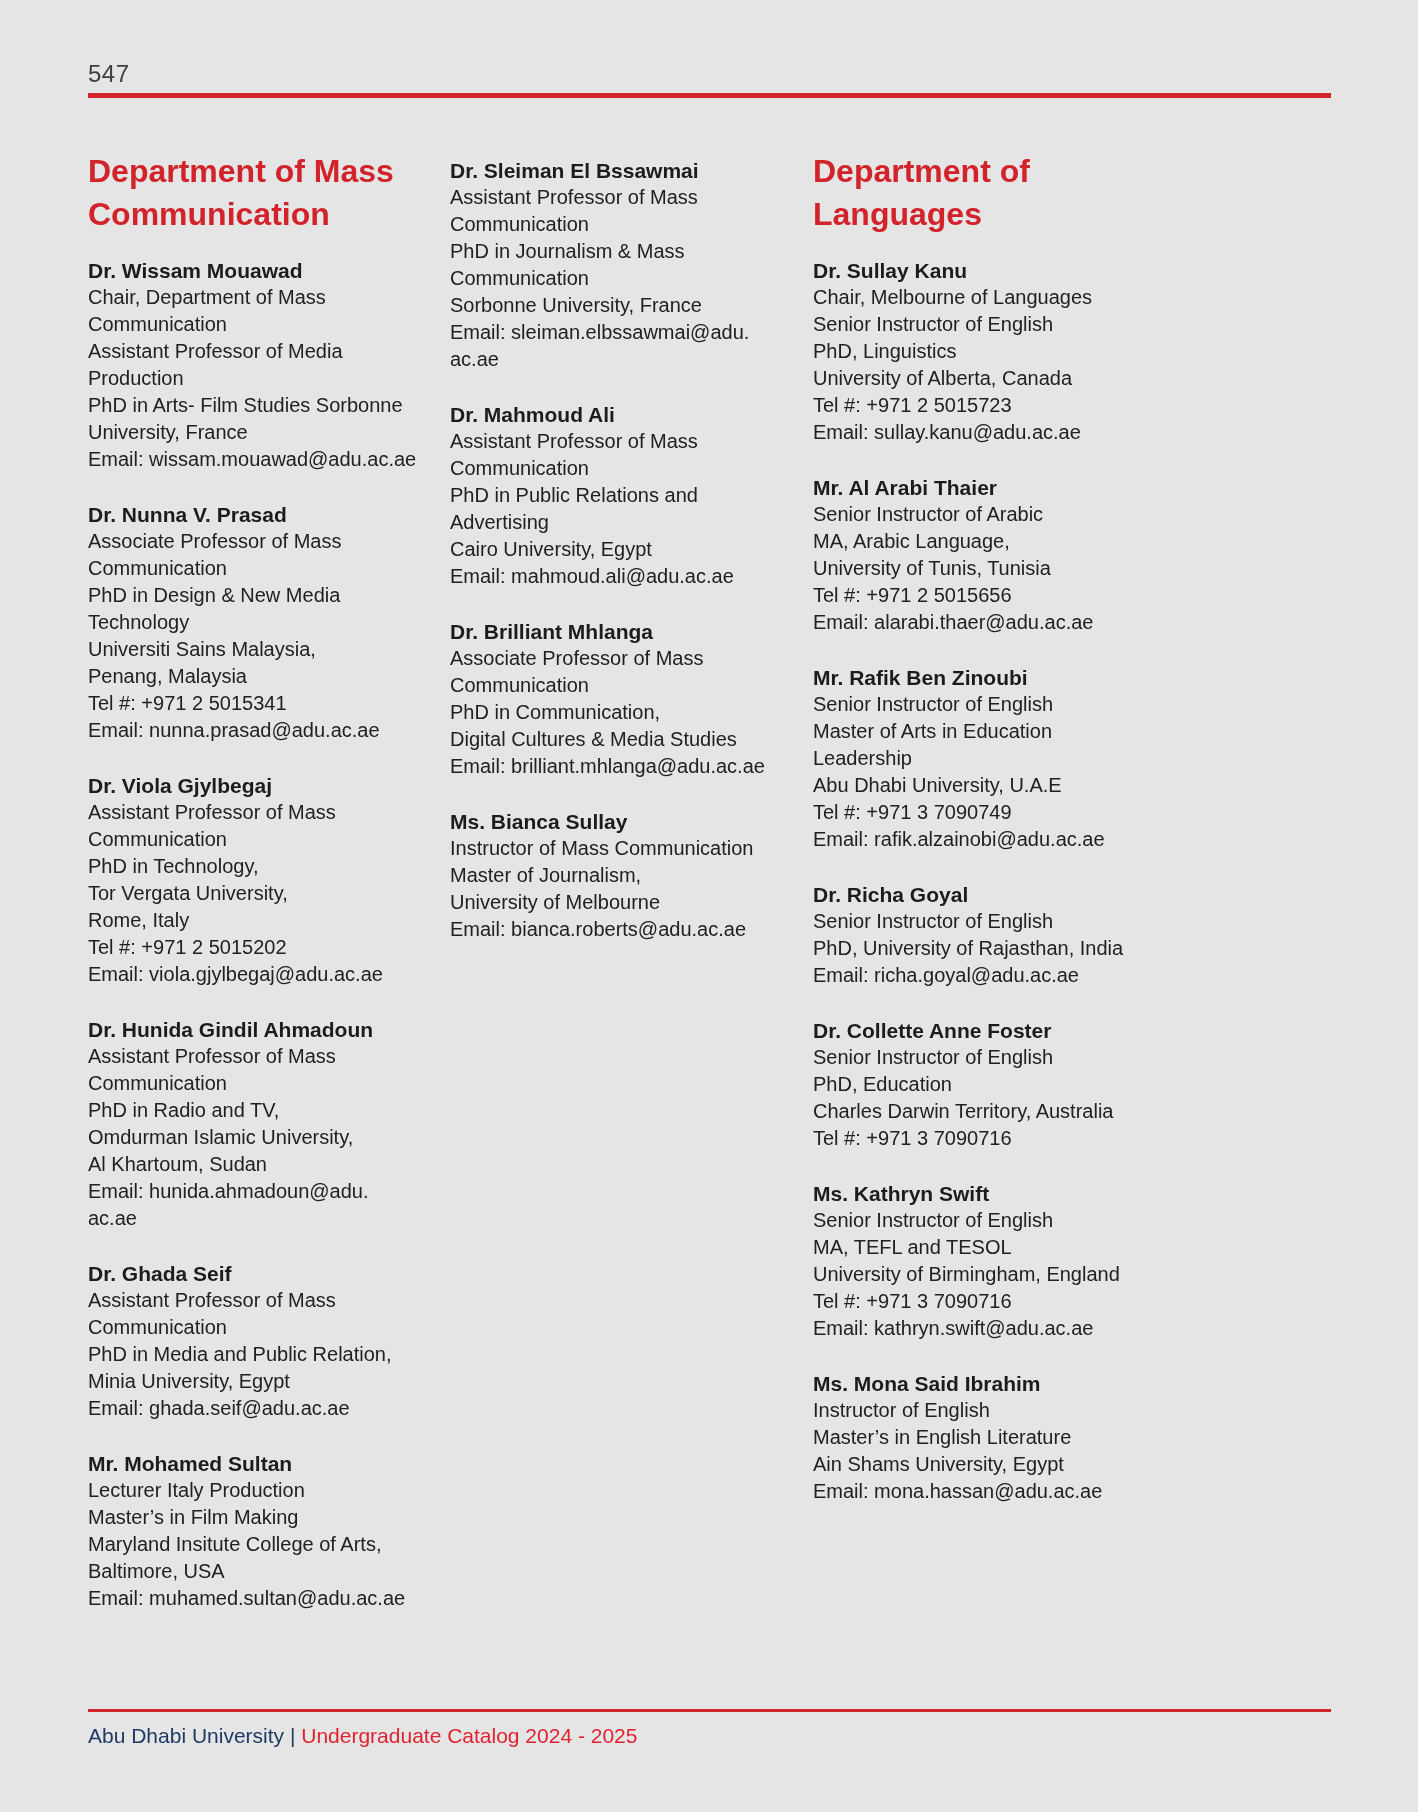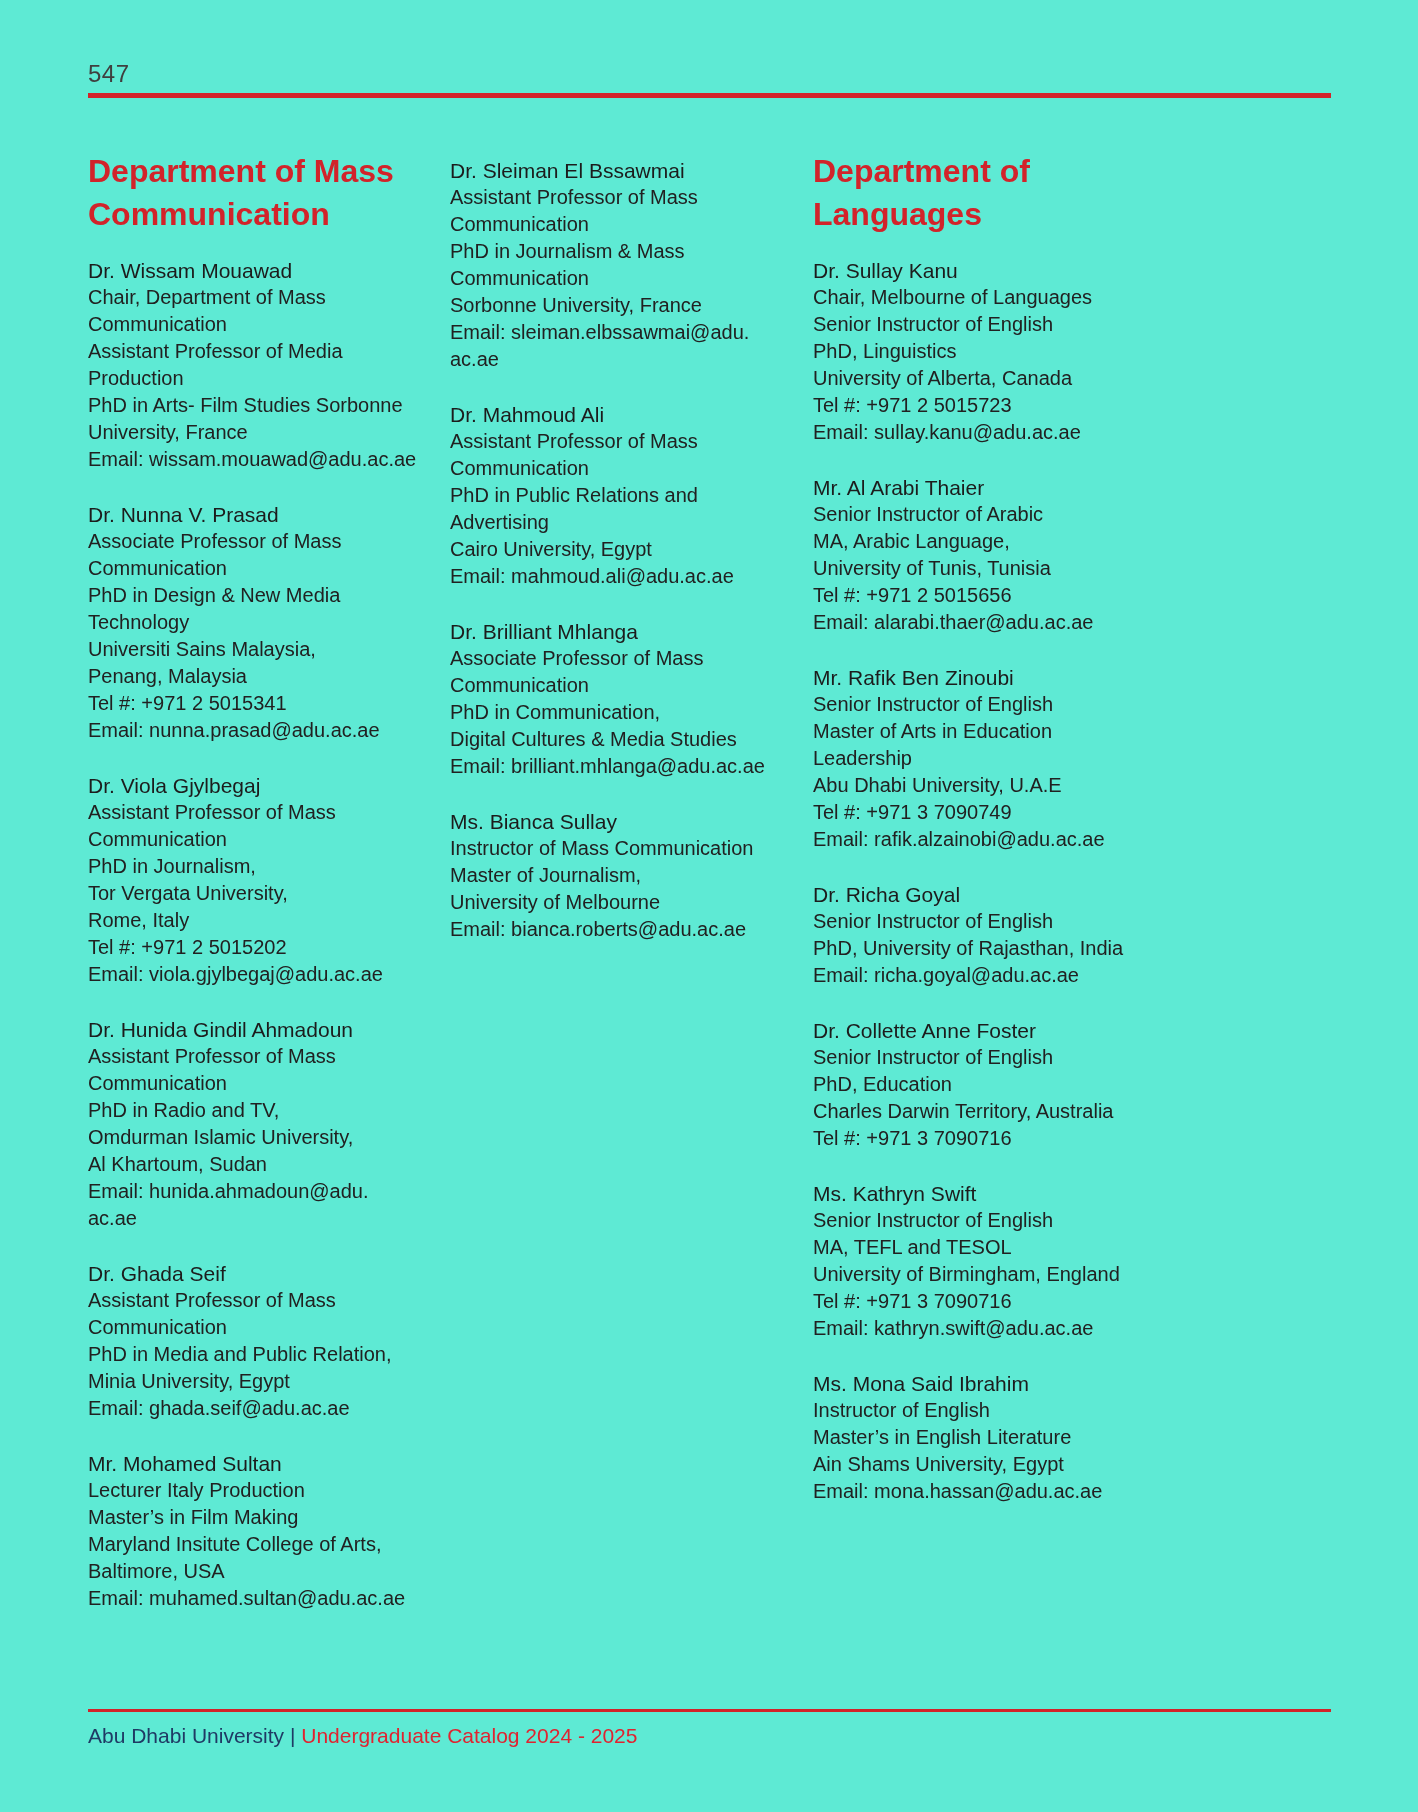--- a/index.html
+++ b/index.html
@@ -11,21 +11,21 @@
     width: 1418px;
     height: 1812px;
     position: relative;
     font-family: "Liberation Sans", sans-serif;
     color: #212121;
   }
   .page {
     position: absolute;
     inset: 0;
     overflow: hidden;
-    background: #5eead4;
+    background: #e5e5e5;
     padding-left: 8px;
   }
   .page-number {
     position: absolute;
     left: 88px;
     top: 60px;
     font-size: 24px;
     color: #3f3f3f;
     letter-spacing: 0.5px;
   }
@@ -56,21 +56,21 @@
     font-weight: 700;
     line-height: 43px;
     color: #d2232a;
     white-space: pre;
   }
   .entry { margin: 0; }
   .entry + .entry { margin-top: 28px; }
   .column.no-heading .entry:first-child { margin-top: 0; }
   .entry-name {
     font-size: 21px;
-    font-weight: 400;
+    font-weight: 700;
     line-height: 27px;
     color: #1c1c1c;
     white-space: pre;
   }
   .entry-line {
     font-size: 20px;
     line-height: 27px;
     color: #212121;
     white-space: pre;
   }
@@ -117,21 +117,21 @@
           <div class="entry-line">Technology</div>
           <div class="entry-line">Universiti Sains Malaysia,</div>
           <div class="entry-line">Penang, Malaysia</div>
           <div class="entry-line">Tel #: +971 2 5015341</div>
           <div class="entry-line">Email: nunna.prasad@adu.ac.ae</div>
         </div>
         <div class="entry">
           <div class="entry-name">Dr. Viola Gjylbegaj</div>
           <div class="entry-line">Assistant Professor of Mass</div>
           <div class="entry-line">Communication</div>
-          <div class="entry-line">PhD in Journalism,</div>
+          <div class="entry-line">PhD in Technology,</div>
           <div class="entry-line">Tor Vergata University,</div>
           <div class="entry-line">Rome, Italy</div>
           <div class="entry-line">Tel #: +971 2 5015202</div>
           <div class="entry-line">Email: viola.gjylbegaj@adu.ac.ae</div>
         </div>
         <div class="entry">
           <div class="entry-name">Dr. Hunida Gindil Ahmadoun</div>
           <div class="entry-line">Assistant Professor of Mass</div>
           <div class="entry-line">Communication</div>
           <div class="entry-line">PhD in Radio and TV,</div>

